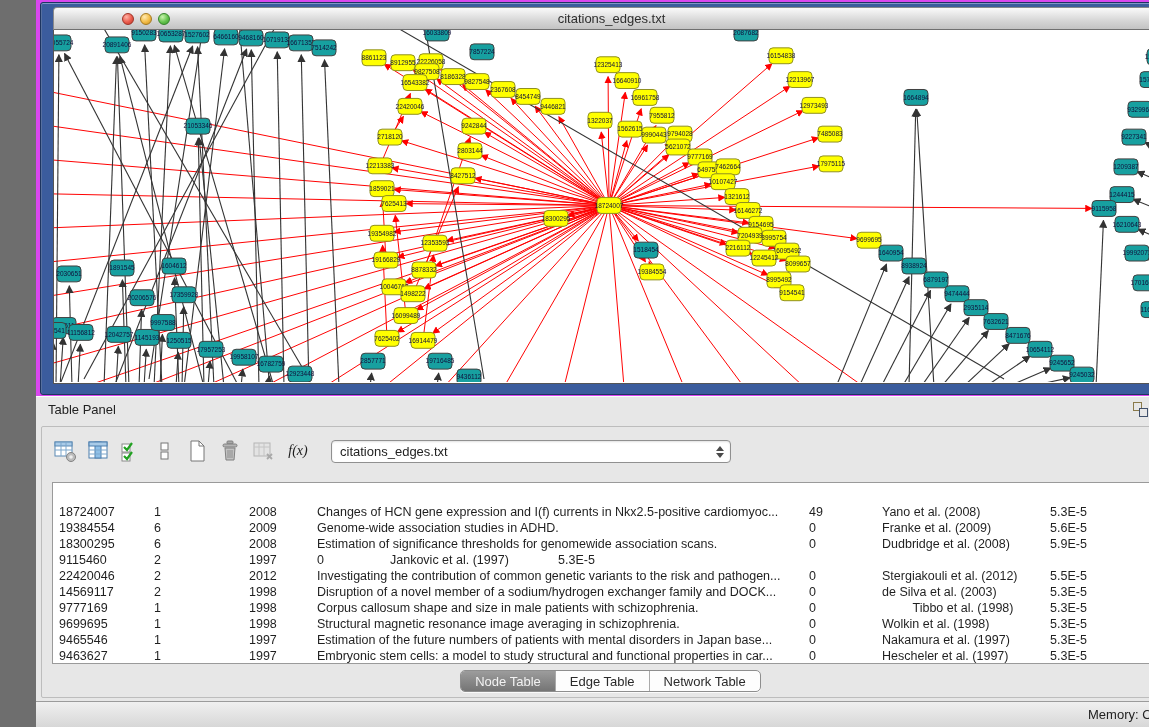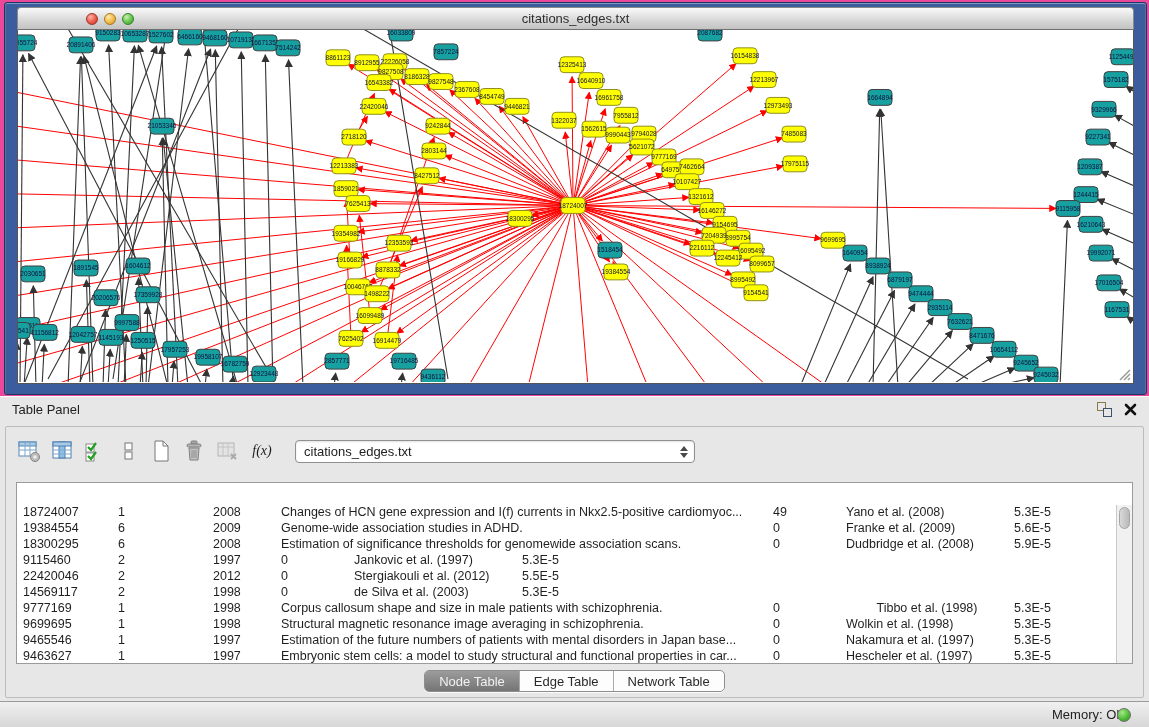--- a/index.html
+++ b/index.html
@@ -1,18 +1,18 @@
 <!DOCTYPE html>
 <html><head>
 <meta charset="utf-8">
 <style>
   * { margin:0; padding:0; box-sizing:border-box; }
   html,body { width:1149px; height:727px; overflow:hidden; background:#6e6e6e;
     font-family:"Liberation Sans", sans-serif; }
-  .desktop { position:absolute; inset:0; background:#ec4899; }
+  .desktop { position:absolute; inset:0; background:#d946ef;margin-left:36px; }
 
   
   .net-window { position:absolute; left:4px; top:2px; width:1143px; height:393px;
     background:#3b5c9d; border:1px solid #1d3560; border-radius:3px;
     box-shadow:inset 0 1px 0 #7d97c6, inset -1px 0 0 #56709f, inset 1px 0 0 #56709f;
     padding:4px 12px 9px 12px; }
   .titlebar { position:relative; height:23px;
     background:linear-gradient(#fafafa,#d6d6d6 60%,#c3c3c3);
     border:1px solid #8a8a8a; border-bottom-color:#707070; border-radius:4px 4px 0 0; }
   .lights { position:absolute; left:68px; top:5px; display:flex; gap:6px; }
@@ -849,28 +849,30 @@
               <div class="td" style="width: 95px;">2</div>
               <div class="td" style="width: 68px;">1997</div>
               <div class="td" style="width: 73px;">0</div>
               <div class="td" style="width: 168px;">Jankovic et al. (1997)</div>
               <div class="td" style="width: 100px;">5.3E-5</div>
             </div>
             <div class="tr">
               <div class="td" style="width: 95px;">22420046</div>
               <div class="td" style="width: 95px;">2</div>
               <div class="td" style="width: 68px;">2012</div>
+              <div class="td" style="width: 492px;">Investigating the contribution of common genetic variants to the risk and pathogen...</div>
               <div class="td" style="width: 73px;">0</div>
               <div class="td" style="width: 168px;">Stergiakouli et al. (2012)</div>
               <div class="td" style="width: 100px;">5.5E-5</div>
             </div>
             <div class="tr">
               <div class="td" style="width: 95px;">14569117</div>
               <div class="td" style="width: 95px;">2</div>
               <div class="td" style="width: 68px;">1998</div>
+              <div class="td" style="width: 492px;">Disruption of a novel member of a sodium/hydrogen exchanger family and DOCK...</div>
               <div class="td" style="width: 73px;">0</div>
               <div class="td" style="width: 168px;">de Silva et al. (2003)</div>
               <div class="td" style="width: 100px;">5.3E-5</div>
             </div>
             <div class="tr">
               <div class="td" style="width: 95px;">9777169</div>
               <div class="td" style="width: 95px;">1</div>
               <div class="td" style="width: 68px;">1998</div>
               <div class="td" style="width: 492px;">Corpus callosum shape and size in male patients with schizophrenia.</div>
               <div class="td" style="width: 73px;">0</div>

